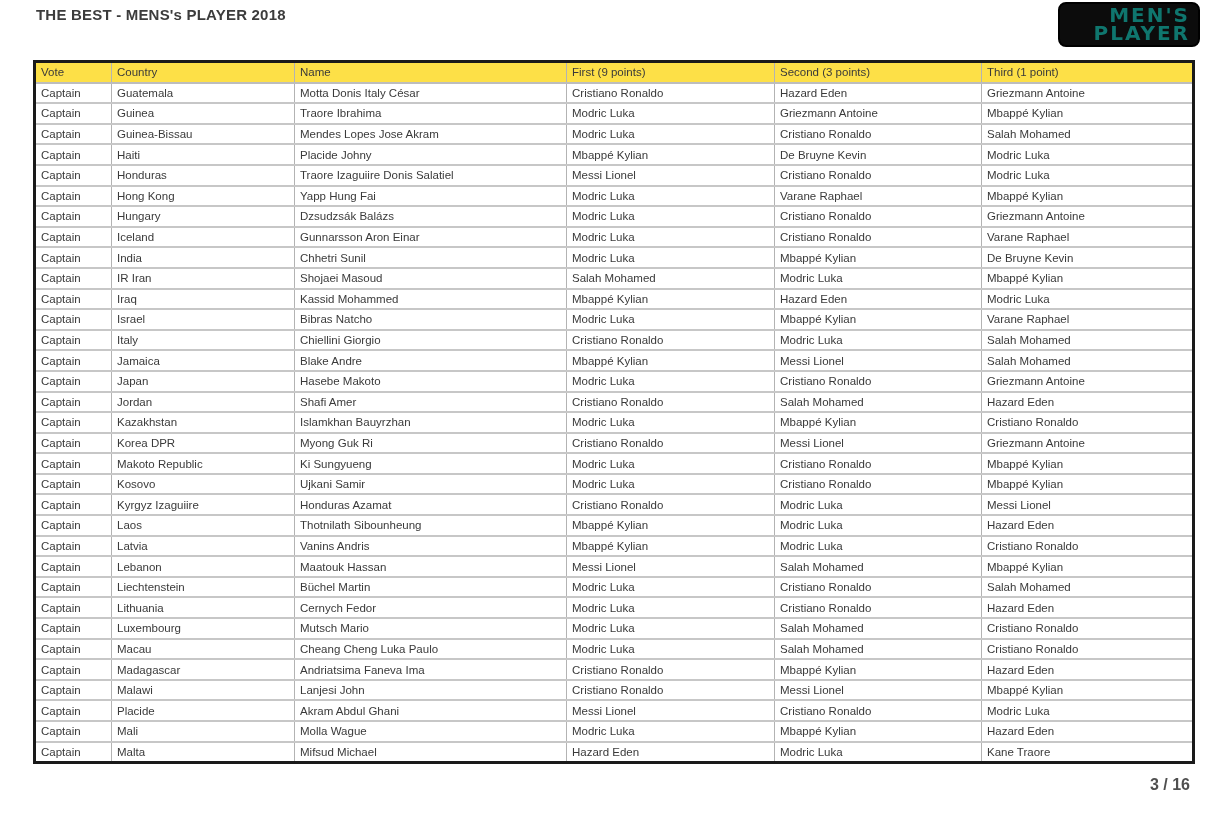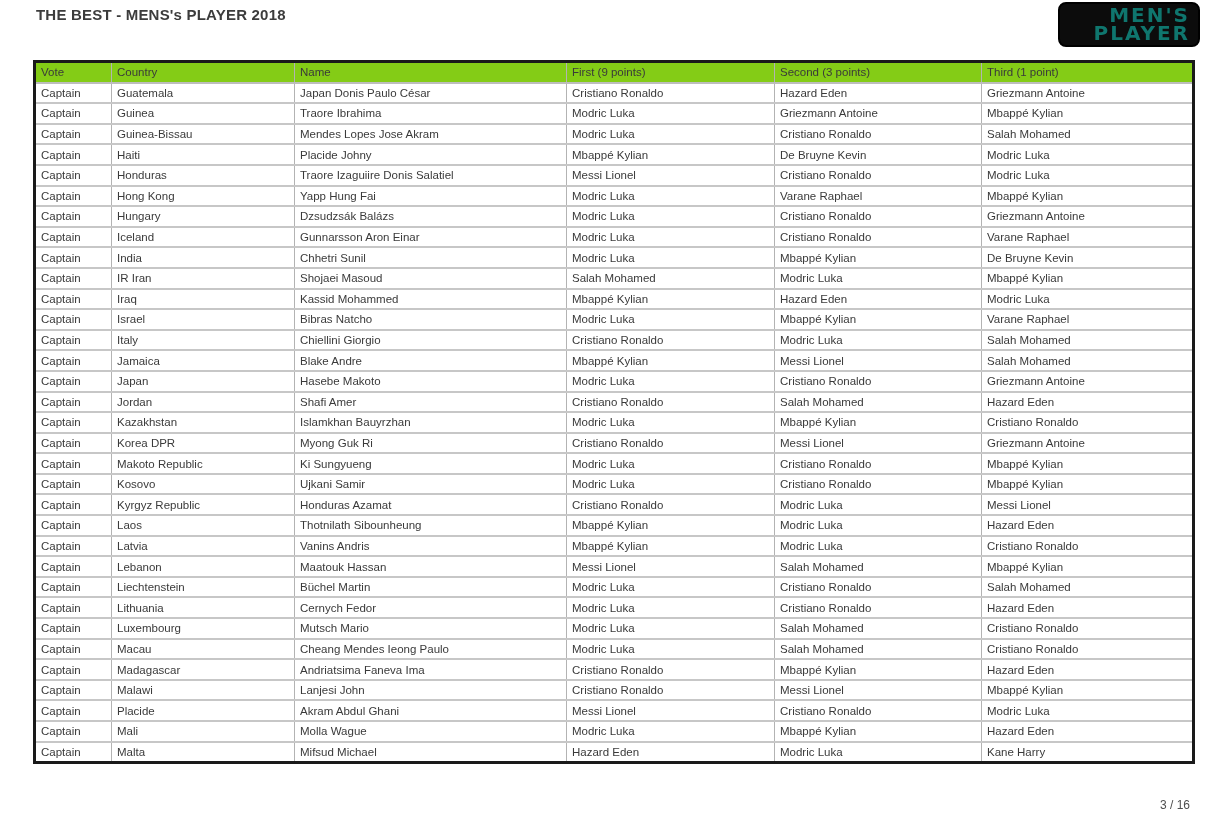--- a/index.html
+++ b/index.html
@@ -54,30 +54,30 @@
     text-align: left;
     vertical-align: middle;
     padding: 1px 4px 1px 5px;
     height: 16.6px;
     white-space: nowrap;
     overflow: hidden;
     border-right: 1px solid #b3b3b3;
     border-bottom: 2px solid #c7c7c7;
   }
   table.votes th {
-    background: #84cc16;
+    background: #fde047;
     font-weight: 400;
     border-bottom: 2px solid #bdbdbd;
   }
   table.votes th:last-child, table.votes td:last-child { border-right: none; }
   .page-num {
     position: absolute;
-    right: 34px; bottom: 4px;
-    font-size: 12px;
-    font-weight: 400;
+    right: 34px; bottom: 22px;
+    font-size: 16px;
+    font-weight: 700;
     color: #4f4f4f;
   }
 </style>
 </head>
 <body>
 
 <div class="doc-title">THE BEST - MENS's PLAYER 2018</div>
 
 <div class="logo">
   <div class="logo-line">MEN'S</div>
@@ -100,21 +100,21 @@
         <th>Name</th>
         <th>First (9 points)</th>
         <th>Second (3 points)</th>
         <th>Third (1 point)</th>
       </tr>
   </thead>
   <tbody>
       <tr>
         <td>Captain</td>
         <td>Guatemala</td>
-        <td>Japan Donis Paulo César</td>
+        <td>Motta Donis Italy César</td>
         <td>Cristiano Ronaldo</td>
         <td>Hazard Eden</td>
         <td>Griezmann Antoine</td>
       </tr>
       <tr>
         <td>Captain</td>
         <td>Guinea</td>
         <td>Traore Ibrahima</td>
         <td>Modric Luka</td>
         <td>Griezmann Antoine</td>
@@ -259,21 +259,21 @@
       <tr>
         <td>Captain</td>
         <td>Kosovo</td>
         <td>Ujkani Samir</td>
         <td>Modric Luka</td>
         <td>Cristiano Ronaldo</td>
         <td>Mbappé Kylian</td>
       </tr>
       <tr>
         <td>Captain</td>
-        <td>Kyrgyz Republic</td>
+        <td>Kyrgyz Izaguiire</td>
         <td>Honduras Azamat</td>
         <td>Cristiano Ronaldo</td>
         <td>Modric Luka</td>
         <td>Messi Lionel</td>
       </tr>
       <tr>
         <td>Captain</td>
         <td>Laos</td>
         <td>Thotnilath Sibounheung</td>
         <td>Mbappé Kylian</td>
@@ -316,21 +316,21 @@
         <td>Captain</td>
         <td>Luxembourg</td>
         <td>Mutsch Mario</td>
         <td>Modric Luka</td>
         <td>Salah Mohamed</td>
         <td>Cristiano Ronaldo</td>
       </tr>
       <tr>
         <td>Captain</td>
         <td>Macau</td>
-        <td>Cheang Mendes Ieong Paulo</td>
+        <td>Cheang Cheng Luka Paulo</td>
         <td>Modric Luka</td>
         <td>Salah Mohamed</td>
         <td>Cristiano Ronaldo</td>
       </tr>
       <tr>
         <td>Captain</td>
         <td>Madagascar</td>
         <td>Andriatsima Faneva Ima</td>
         <td>Cristiano Ronaldo</td>
         <td>Mbappé Kylian</td>
@@ -359,18 +359,18 @@
         <td>Modric Luka</td>
         <td>Mbappé Kylian</td>
         <td>Hazard Eden</td>
       </tr>
       <tr>
         <td>Captain</td>
         <td>Malta</td>
         <td>Mifsud Michael</td>
         <td>Hazard Eden</td>
         <td>Modric Luka</td>
-        <td>Kane Harry</td>
+        <td>Kane Traore</td>
       </tr>
     </tbody>
 </table>
 
 <div class="page-num">3 / 16</div>
 
 </body></html>

